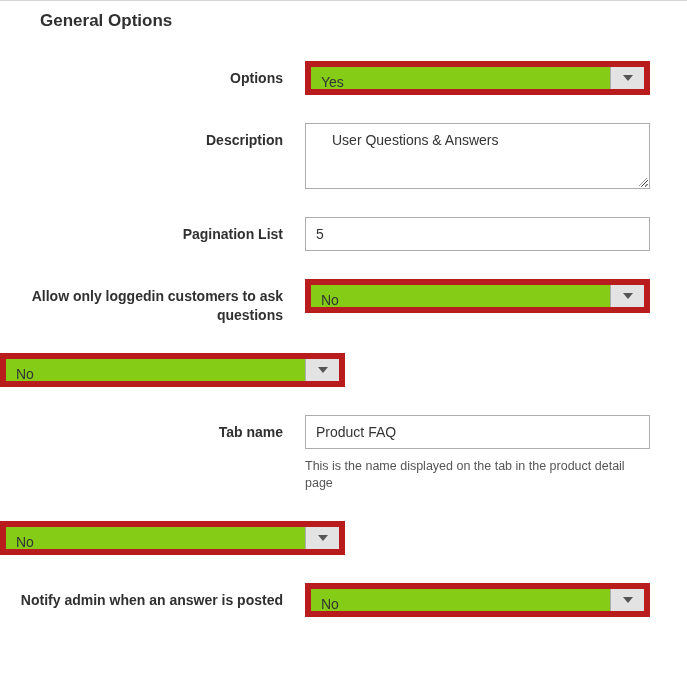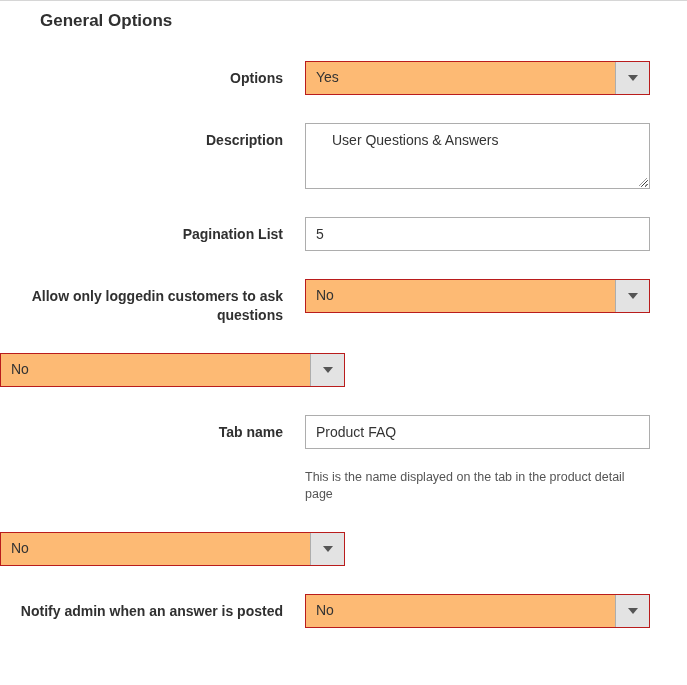--- a/index.html
+++ b/index.html
@@ -38,23 +38,23 @@
       font-weight: 600;
       color: #303030;
       line-height: 1.35;
     }
     .form-control {
       flex: 1;
       max-width: 345px;
     }
     .select-wrapper {
       display: flex;
-      border: 1px solid #b91c1c;
+      border: 6px solid #b91c1c;
       height: 34px;
-      background: #fdba74;
+      background: #84cc16;
     }
     .select-value {
       flex: 1;
       padding: 7px 10px;
       color: #333;
     }
     .select-arrow {
       width: 34px;
       background: #e3e3e3;
       border-left: 1px solid #adadad;
@@ -89,21 +89,21 @@
       height: 34px;
       padding: 7px 10px;
       color: #333;
       width: 100%;
       font-size: 14px;
       font-family: inherit;
     }
     .help-text {
       color: #555;
       font-size: 12.5px;
-      margin-top: 20px;
+      margin-top: 9px;
       line-height: 1.4;
     }
   </style>
 </head>
 <body>
 
 <div class="top-border"></div>
 
 <div class="section-title">General Options</div>
 

